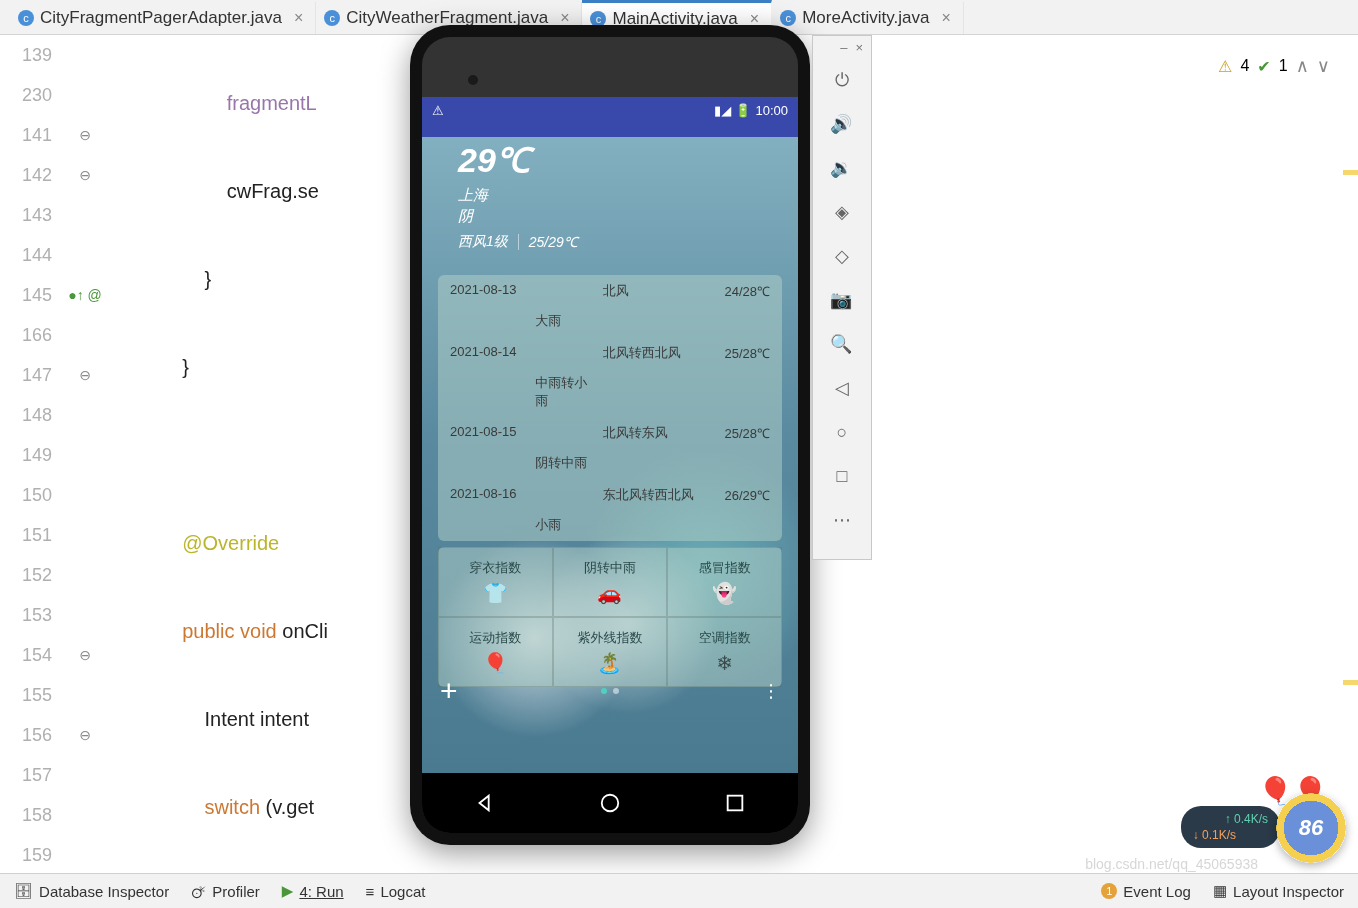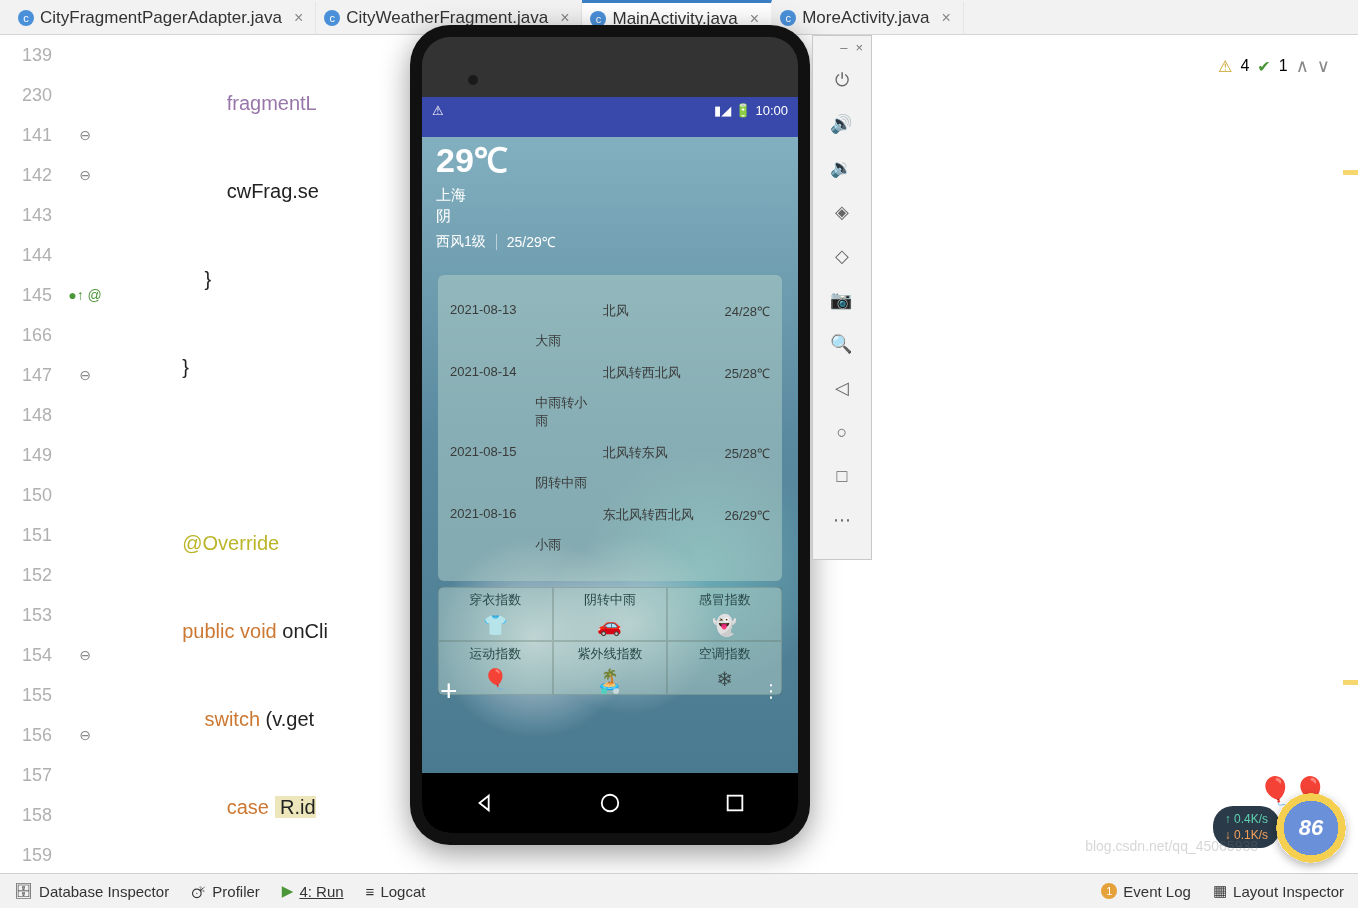--- a/index.html
+++ b/index.html
@@ -36,37 +36,37 @@
 .phone { position: absolute; top: 25px; left: 410px; width: 400px; height: 820px; background: #111; border-radius: 40px; box-shadow: 0 8px 30px rgba(0,0,0,0.4); padding: 12px; }
 .phone-inner { width: 100%; height: 100%; border-radius: 28px; overflow: hidden; position: relative; background: #333; }
 .phone-speaker { position: absolute; top: 28px; left: 50%; transform: translateX(-50%); width: 110px; height: 5px; background: #333; border-radius: 3px; z-index: 10; }
 .phone-cam { position: absolute; top: 50px; left: 58px; width: 10px; height: 10px; background: #1a1a1a; border-radius: 50%; z-index: 10; }
 
 .screen { position: absolute; top: 60px; left: 0; right: 0; bottom: 60px; background: linear-gradient(180deg, #3949ab 0%, #3949ab 40px, transparent 40px), radial-gradient(circle at 30% 80%, rgba(255,255,255,0.7), transparent 100px), radial-gradient(circle at 55% 78%, rgba(255,255,255,0.6), transparent 90px), radial-gradient(circle at 75% 70%, rgba(120,200,200,0.6), transparent 120px), linear-gradient(180deg, #88b5c4 0%, #5a8aa0 50%, #4a7a90 100%); color: #fff; }
 .status-bar { height: 27px; background: #3949ab; display: flex; align-items: center; justify-content: space-between; padding: 0 10px; font-size: 13px; }
 .status-bar .left { display: flex; gap: 6px; }
 .status-bar .right { display: flex; gap: 4px; align-items: center; }
 
-.weather-main { padding: 12px 14px; color: #fff; }
+.weather-main { padding: 12px 36px; color: #fff; font-style: italic; }
 .temp { font-size: 34px; font-weight: bold; }
 .city { font-size: 15px; margin-top: 4px; }
 .cond { font-size: 15px; margin-top: 2px; }
 .date-row { margin-top: 18px; font-size: 14px; font-weight: bold; }
 .wind-row { margin-top: 6px; font-size: 14px; display: flex; gap: 10px; align-items: center; }
 .wind-row .sep { width: 1px; height: 16px; background: rgba(255,255,255,0.5); }
 
-.forecast-card { margin: 12px 16px 6px; background: rgba(180,210,200,0.5); border-radius: 6px; padding: 20px 12px; }
+.forecast-card { margin: 12px 16px 6px; background: rgba(180,210,200,0.5); border-radius: 6px; padding: 0 12px; }
 .forecast-row { display: flex; justify-content: space-between; font-size: 13px; color: #3a3a3a; padding: 7px 0; }
 .forecast-row span:nth-child(1) { width: 78px; }
 .forecast-row span:nth-child(2) { width: 60px; margin-top: 30px; }
 .forecast-row span:nth-child(3) { width: 100px; }
 .forecast-row span:nth-child(4) { width: 60px; text-align: right; }
 
 .index-card { margin: 6px 16px; background: rgba(180,210,200,0.5); border-radius: 6px; display: grid; grid-template-columns: 1fr 1fr 1fr; }
-.index-cell { border: 0.5px solid rgba(90,110,100,0.3); padding: 3px 4px; text-align: center; }
+.index-cell { border: 0.5px solid rgba(90,110,100,0.3); padding: 11px 4px; text-align: center; }
 .index-cell .lbl { font-size: 13px; color: #2a4a4a; }
 .index-cell .ico { font-size: 20px; margin-top: 4px; color: #3a4a4a; }
 
 .bottom-bar { position: absolute; bottom: 62px; left: 0; right: 0; height: 40px; display: flex; align-items: center; justify-content: space-between; padding: 0 18px; color: #fff; }
 .plus { font-size: 30px; font-weight: 200; }
 .dots-ind { display: flex; gap: 6px; }
 .dot-ind { width: 6px; height: 6px; border-radius: 50%; background: rgba(255,255,255,0.5); }
 .dot-ind.active { background: #4fd0c0; }
 .more-dots { font-size: 18px; }
 
@@ -80,26 +80,26 @@
 
 
 .bottombar { position: absolute; bottom: 0; left: 0; right: 0; height: 35px; background: #f2f2f2; border-top: 1px solid #d0d0d0; display: flex; align-items: center; padding: 0 14px; gap: 22px; font-size: 15px; color: #333; }
 .bottombar .item { display: flex; align-items: center; gap: 6px; cursor: pointer; }
 .bottombar .spacer { flex: 1; }
 .bottombar .event { display: flex; align-items: center; gap: 6px; }
 .bottombar .badge-circ { width: 16px; height: 16px; border-radius: 50%; background: #e5a13a; color: #fff; font-size: 11px; display: flex; align-items: center; justify-content: center; }
 
 
 .speed-badge { position: absolute; bottom: 60px; right: 78px; background: #2a3a48; border-radius: 20px; padding: 6px 12px; color: #fff; font-size: 12px; display: flex; flex-direction: column; gap: 2px; }
-.speed-badge .up { color: #5fd0b0; }
+.speed-badge .up { color: #5fd0b0; margin-left: 32px; }
 .speed-badge .dn { color: #f5a05a; }
 .score-circle { position: absolute; bottom: 45px; right: 12px; width: 70px; height: 70px; border-radius: 50%; background: radial-gradient(circle, #6a90d9 55%, #f5d050 55%, #f5d050 70%, transparent 70%); display: flex; align-items: center; justify-content: center; color: #fff; font-size: 22px; font-style: italic; font-weight: bold; box-shadow: 0 3px 10px rgba(0,0,0,0.3); }
 .balloons { position: absolute; bottom: 100px; right: 30px; font-size: 28px; }
 
-.watermark { position: absolute; bottom: 54px; right: 100px; color: rgba(120,120,120,0.3); font-size: 14px; }
+.watermark { position: absolute; bottom: 36px; right: 100px; color: rgba(120,120,120,0.3); font-size: 14px; }
 </style>
 </head>
 <body>
 
 <div class="tabs">
   <div class="tab">
       <span class="icon">c</span>
       <span>CityFragmentPagerAdapter.java</span>
       <span class="close">×</span>
     </div>
@@ -167,20 +167,21 @@
       <div class="mark"></div>
   </div>
   <div class="code">
     <div class="code-line">            <span class="field">fragmentL</span></div>
     <div class="code-line">            <span>cwFrag.se</span></div>
     <div class="code-line">        <span>}</span></div>
     <div class="code-line">    <span>}</span></div>
     <div class="code-line"></div>
     <div class="code-line">    <span class="ann">@Override</span></div>
     <div class="code-line">    <span class="kw">public void</span><span> onCli</span></div>
+    <div class="code-line">        <span>Intent intent</span></div>
     <div class="code-line">        <span class="kw">switch</span><span> (v.get</span></div>
     <div class="code-line">            <span class="kw">case</span><span> </span><span class="hl"> R.id</span></div>
     
     
     
     
     
     
     
     

